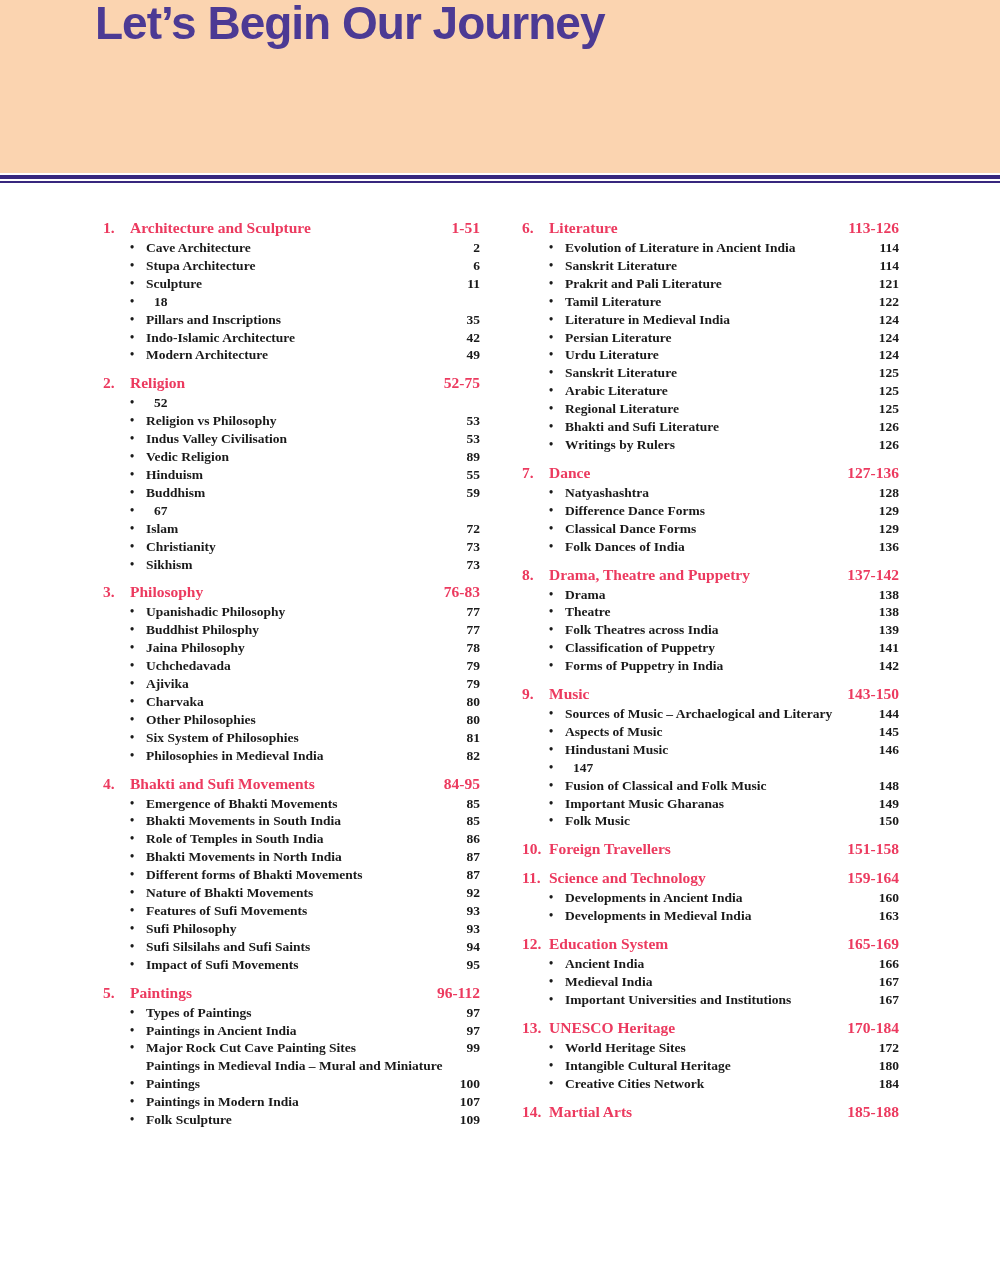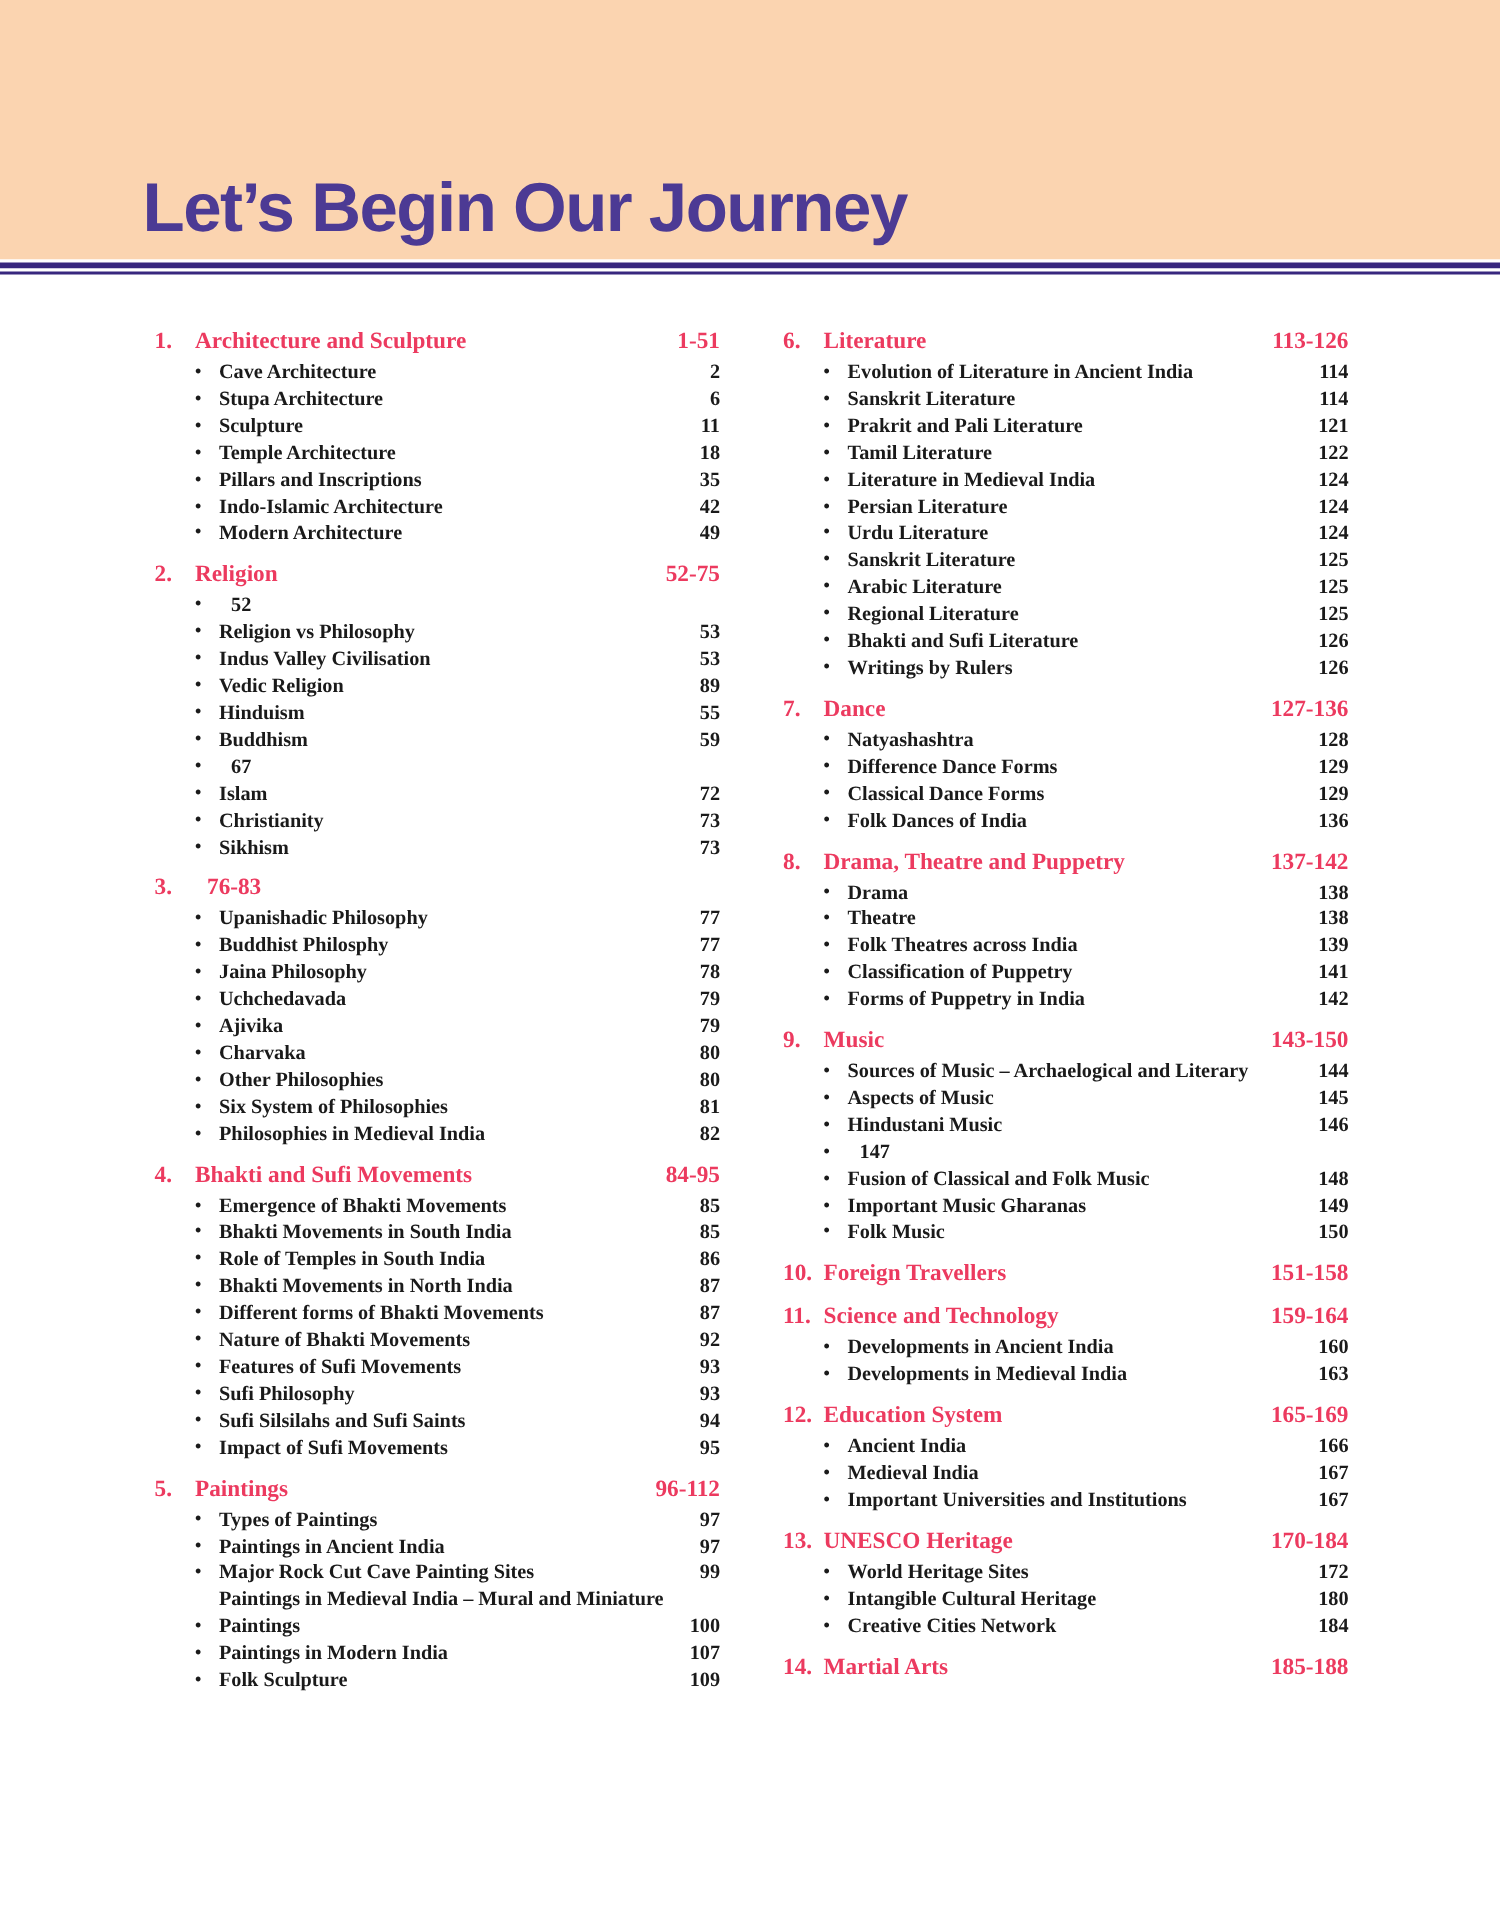--- a/index.html
+++ b/index.html
@@ -9,21 +9,20 @@
     width: 1000px;
     height: 1278px;
     overflow: hidden;
     font-family: "Liberation Serif", serif;
   }
   .page-header {
     width: 1000px;
     height: 173px;
     background: #fbd4b0;
     display: flex;
-    align-items: flex-end;
   }
   .page-title {
     font-family: "Liberation Sans", sans-serif;
     font-weight: bold;
     font-size: 46px;
     color: #4c3a94;
     letter-spacing: -1px;
     padding: 0 0 12px 95px;
     line-height: 1;
   }
@@ -113,21 +112,20 @@
   </div>
 
   <div class="toc-item">
     <span class="bullet-cell">•</span>
     <span class="toc-item-label">Sculpture</span>
     <span class="toc-item-page">11</span>
   </div>
 
   <div class="toc-item">
     <span class="bullet-cell">•</span>
-    <span class="toc-item-label">Temple Architecture</span>
     <span class="toc-item-page">18</span>
   </div>
 
   <div class="toc-item">
     <span class="bullet-cell">•</span>
     <span class="toc-item-label">Pillars and Inscriptions</span>
     <span class="toc-item-page">35</span>
   </div>
 
   <div class="toc-item">
@@ -207,20 +205,21 @@
     <span class="bullet-cell">•</span>
     <span class="toc-item-label">Sikhism</span>
     <span class="toc-item-page">73</span>
   </div>
 </div>
   </div>
 
   <div class="toc-section">
     <div class="section-header">
       <span class="section-number">3.</span>
+      <span class="section-title">Philosophy</span>
       <span class="section-pages">76-83</span>
     </div>
     <div class="section-items">
   <div class="toc-item">
     <span class="bullet-cell">•</span>
     <span class="toc-item-label">Upanishadic Philosophy</span>
     <span class="toc-item-page">77</span>
   </div>
 
   <div class="toc-item">

